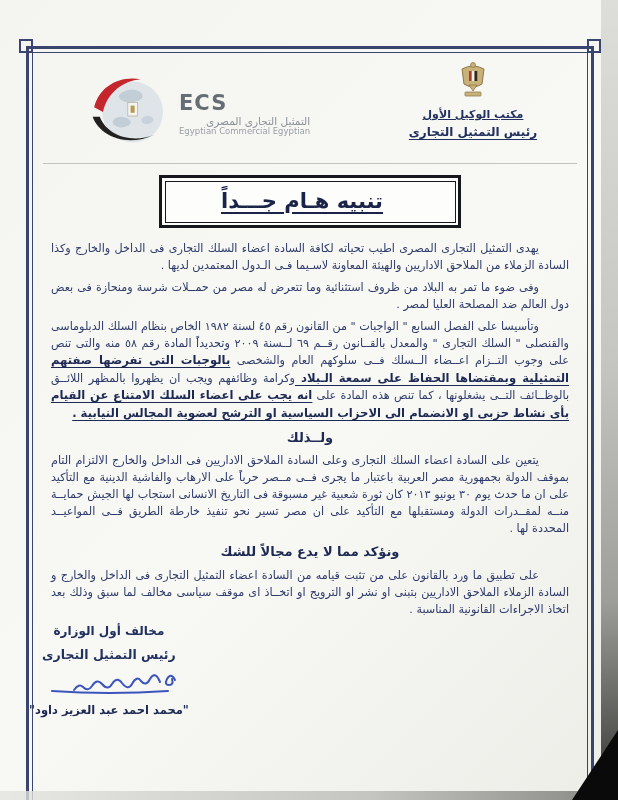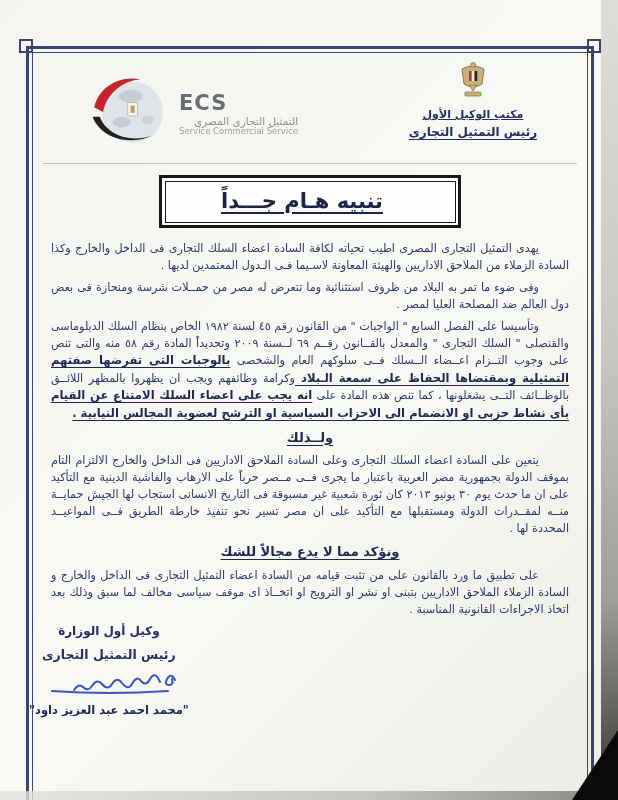--- a/index.html
+++ b/index.html
@@ -84,21 +84,21 @@
     text-align:justify;
   }
   .doc-body p { text-indent:30px; margin-bottom:5px; }
   .emph {
     font-weight:bold; color:#1d2953;
     text-decoration:underline; text-underline-offset:3px;
     font-size:11.6px;
   }
   .center-head {
     text-align:center; font-weight:bold; font-size:13px; color:#1d2953;
-    text-decoration:underline; text-underline-offset:3px;
+    text-underline-offset:3px;
     margin:3px 0 5px 0; text-indent:0 !important;
   }
 
   
   .sig-block { direction:rtl; width:max-content; text-align:center; margin:6px 0 0 0;
                padding-right:0; margin-right:340px; }
   .sig-line1 { font-size:12px; font-weight:bold; color:#22305f; }
   .sig-line2 { font-size:12.5px; font-weight:bold; color:#22305f; margin-top:9px; }
   .sig-ink   { margin-top:2px; }
   .sig-name  { font-size:11.5px; font-weight:bold; color:#1d2953; margin-top:1px; }
@@ -131,21 +131,21 @@
             <path d="M66,56 q7,-3 11,1 q3,4 -2,7 q-8,3 -11,-1 q-3,-4 2,-7" fill="#c9d2da"></path>
             <path d="M4,44 C10,18 36,4 62,9 C40,11 20,26 15,50 Z" fill="#c5252c"></path>
             <path d="M2,56 C12,82 46,94 80,78 C52,90 20,80 11,56 Z" fill="#22211f"></path>
             <rect x="46" y="38" width="12" height="17" fill="#f6f4ee" stroke="#b8b2a2" stroke-width="1"></rect>
             <rect x="49.5" y="42" width="5" height="9" fill="#b89a55"></rect>
           </svg>
         </span>
         <span class="logo-text">
           <span class="logo-abbr">ECS</span>
           <span class="logo-ar">التمثيل التجارى المصرى</span>
-          <span class="logo-en">Service Commercial Service</span>
+          <span class="logo-en">Egyptian Commercial Egyptian</span>
         </span>
       </div>
 
       <div class="ministry-block">
         <div class="eagle-wrap">
           <svg width="30" height="40" viewBox="0 0 60 80">
             <path d="M8,16 Q30,4 52,16 L48,46 Q30,58 12,46 Z" fill="#c9b279" stroke="#8d764a" stroke-width="2"></path>
             <circle cx="30" cy="8" r="5" fill="#c9b279" stroke="#8d764a" stroke-width="1.5"></circle>
             <rect x="22" y="20" width="5.5" height="20" fill="#a93a31"></rect>
             <rect x="27.5" y="20" width="5.5" height="20" fill="#f3efe4"></rect>
@@ -170,21 +170,21 @@
       <p>يهدى التمثيل التجارى المصرى اطيب تحياته لكافة السادة اعضاء السلك التجارى فى الداخل والخارج وكذا السادة الزملاء من الملاحق الاداريين والهيئة المعاونة لاسـيما فـى الـدول المعتمدين لديها .</p>
       <p>وفى ضوء ما تمر به البلاد من ظروف استثنائية وما تتعرض له مصر من حمــلات شرسة ومنحازة فى بعض دول العالم  ضد المصلحة العليا لمصر .</p>
       <p><span>وتأسيسا على الفصل السابع " الواجبات " من القانون رقم ٤٥ لسنة ١٩٨٢ الخاص بنظام السلك الدبلوماسى والقنصلى " السلك التجارى " والمعدل بالقــانون رقــم ٦٩ لــسنة ٢٠٠٩ وتحديداً المادة رقم ٥٨ منه والتى تنص على وجوب التــزام اعــضاء الــسلك فــى سلوكهم العام والشخصى </span><span class="emph">بالوجبات التى تفرضها صفتهم التمثيلية وبمقتضاها الحفاظ على سمعة الـبلاد </span><span>وكرامة وظائفهم ويجب ان يظهروا بالمظهر اللائــق بالوظــائف التــى يشغلونها ، كما تنص هذه المادة على  </span><span class="emph">انه يجب على اعضاء السلك الامتناع عن القيام بأى نشاط حزبى او الانضمام الى الاحزاب السياسية او الترشح لعضوية المجالس النيابية .</span></p>
       <p class="center-head">ولــذلك</p>
       <p>يتعين على السادة اعضاء السلك التجارى وعلى السادة الملاحق الاداريين فى الداخل والخارج الالتزام التام بموقف الدولة بجمهورية مصر العربية باعتبار ما يجرى فــى مــصر حرباً على الارهاب والفاشية الدينية مع التأكيد على ان ما حدث يوم ٣٠ يونيو ٢٠١٣ كان ثورة شعبية غير مسبوقة فى التاريخ الانسانى استجاب لها الجيش حمايــة منــه لمقــدرات الدولة ومستقبلها مع التأكيد على ان مصر تسير نحو تنفيذ خارطة الطريق فــى المواعيــد المحددة لها .</p>
       <p class="center-head">ونؤكد مما لا يدع مجالاً للشك</p>
       <p>على تطبيق ما ورد بالقانون على من تثبت قيامه من السادة اعضاء التمثيل التجارى فى الداخل والخارج و السادة الزملاء الملاحق الاداريين بتبنى او نشر او الترويج او اتخــاذ اى موقف سياسى مخالف لما سبق وذلك بعد اتخاذ الاجراءات القانونية المناسبة .</p>
     </div>
 
     <div class="sig-block">
-      <div class="sig-line1">وكيل أول الوزارة</div>
+      <div class="sig-line1">مخالف أول الوزارة</div>
       <div class="sig-line2">رئيس التمثيل التجارى</div>
       <div class="sig-ink">
         <svg width="150" height="34" viewBox="0 0 150 34">
           <g fill="none" stroke="#3c55bd" stroke-width="2" stroke-linecap="round">
             <path d="M141,16 q-4,-8 -8,-1 q-3,6 2,6 q5,0 3,-6"></path>
             <path d="M126,18 q-5,-12 -10,-3 q-4,8 -9,2 q-4,-6 -9,3 q-4,7 -10,-1 q-5,-7 -10,1 q-4,7 -10,0 q-5,-6 -10,2 q-4,6 -9,1 q-4,-4 -9,3"></path>
             <path d="M134,27 Q75,31 18,27"></path>
           </g>
         </svg>
       </div>

